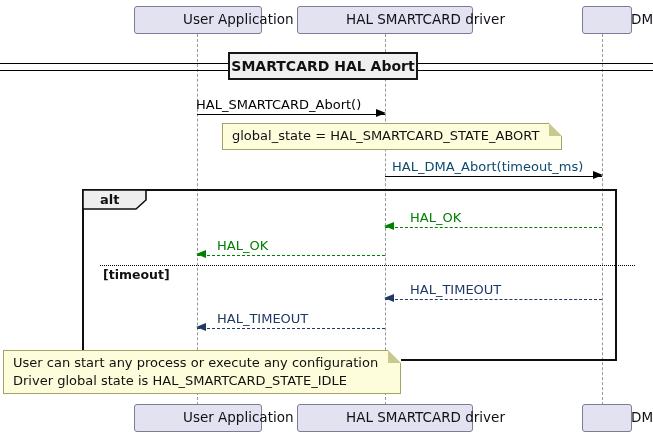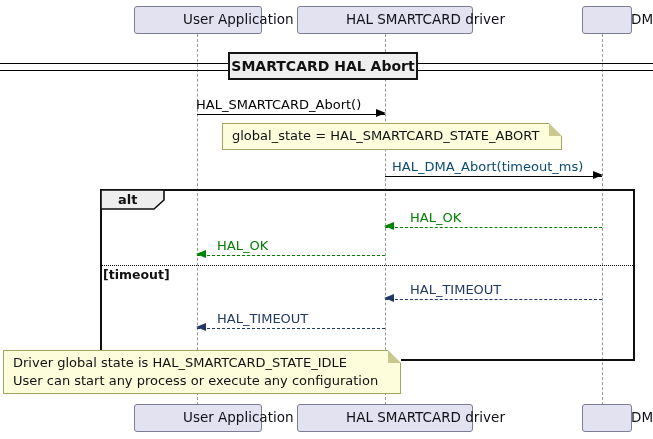--- a/index.html
+++ b/index.html
@@ -45,21 +45,21 @@
   .note {
     position:absolute; background:#FDFDDC; border:1px solid #A3A366;
     padding:3px 22px 4px 9px; font-size:13px; line-height:17.5px;
     white-space:nowrap; z-index:3; color:#111;
   }
   .note .fold {
     position:absolute; top:-1px; right:-1px; width:0; height:0;
     border-top:13px solid #ffffff; border-left:13px solid #c9c98f;
   }
   .alt-frame {
-    position:absolute; left:100px; top:189px; width:535px; height:172px;
+    position:absolute; left:82px; top:189px; width:535px; height:172px;
     border:2px solid #0f0f0f; z-index:1; background:transparent;
   }
   .alt-shape { position:absolute; left:-2px; top:-2px; }
   .alt-op {
     position:absolute; left:16px; top:1px; font-weight:bold; font-size:13px;
   }
   .guard {
     position:absolute; font-weight:bold; font-size:12.5px; white-space:nowrap; z-index:2;
   }
   .alt-divider {
@@ -129,21 +129,21 @@
   </div>
 
   <div class="mlabel" style="left: 217px; top: 311px; color: rgb(31, 56, 100);">HAL_TIMEOUT</div>
   <div class="msg" style="left: 197px; top: 328px; width: 188px; color: rgb(31, 56, 100);">
     <div class="mline dashed" style="left:0; right:0;"></div>
     <div class="ah-l"></div>
   </div>
 
   <div class="note" style="left:3px; top:350px;">
     <div class="fold"></div>
+    <div>User can start any process or execute any configuration</div>
     <div>Driver global state is HAL_SMARTCARD_STATE_IDLE</div>
-    <div>User can start any process or execute any configuration</div>
   </div>
 
   <div class="pbox" style="left:134px; top:404px; width:128px;">User Application</div>
   <div class="pbox" style="left:297px; top:404px; width:176px;">HAL SMARTCARD driver</div>
   <div class="pbox" style="left:582px; top:404px; width:45px;">DMA</div>
 
 </div>
 
 </body></html>

